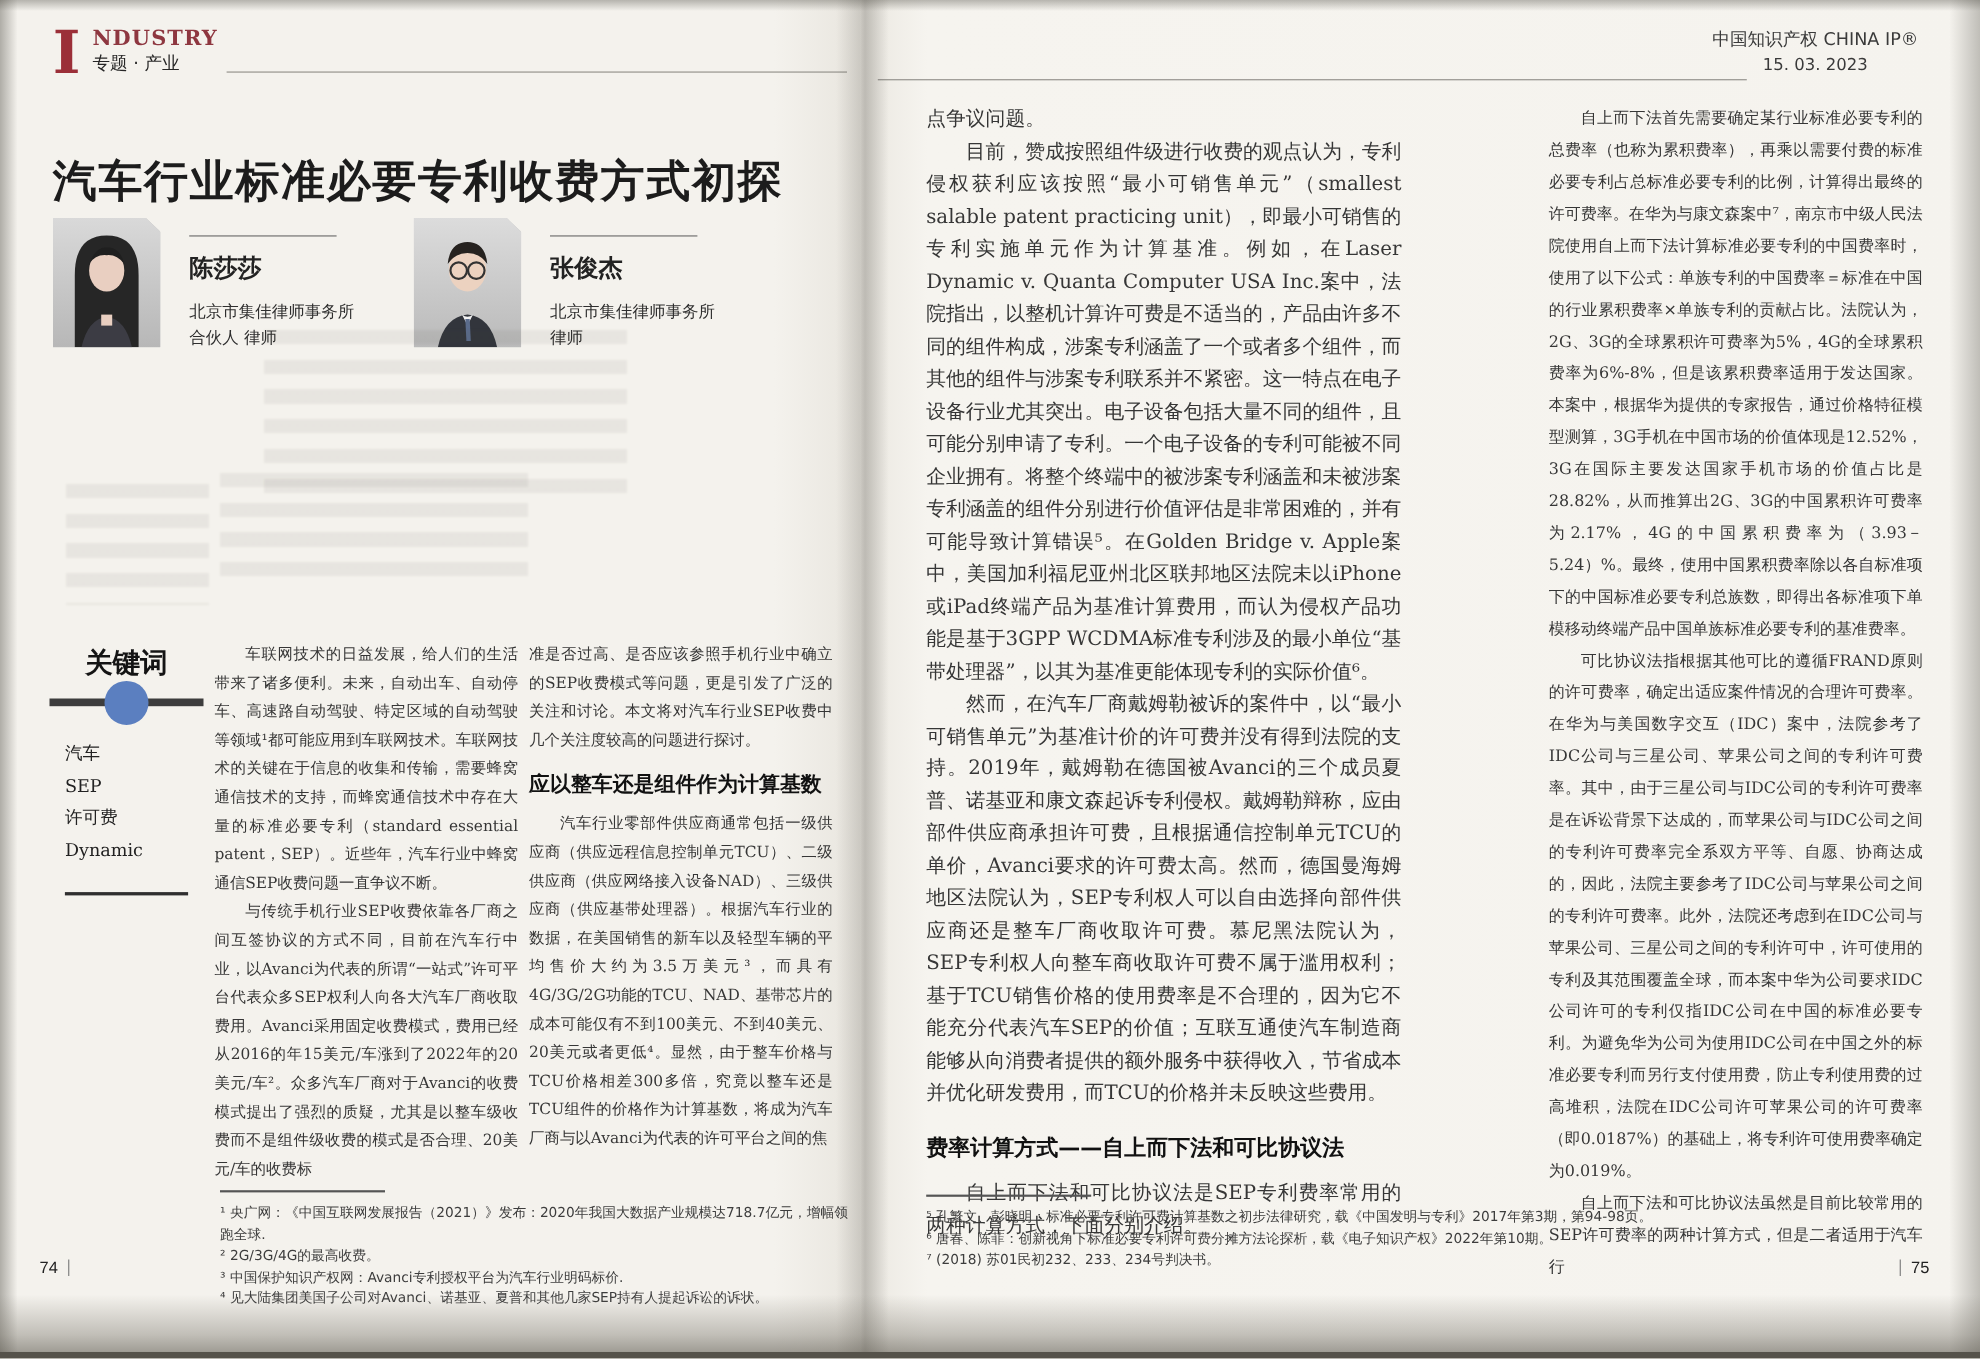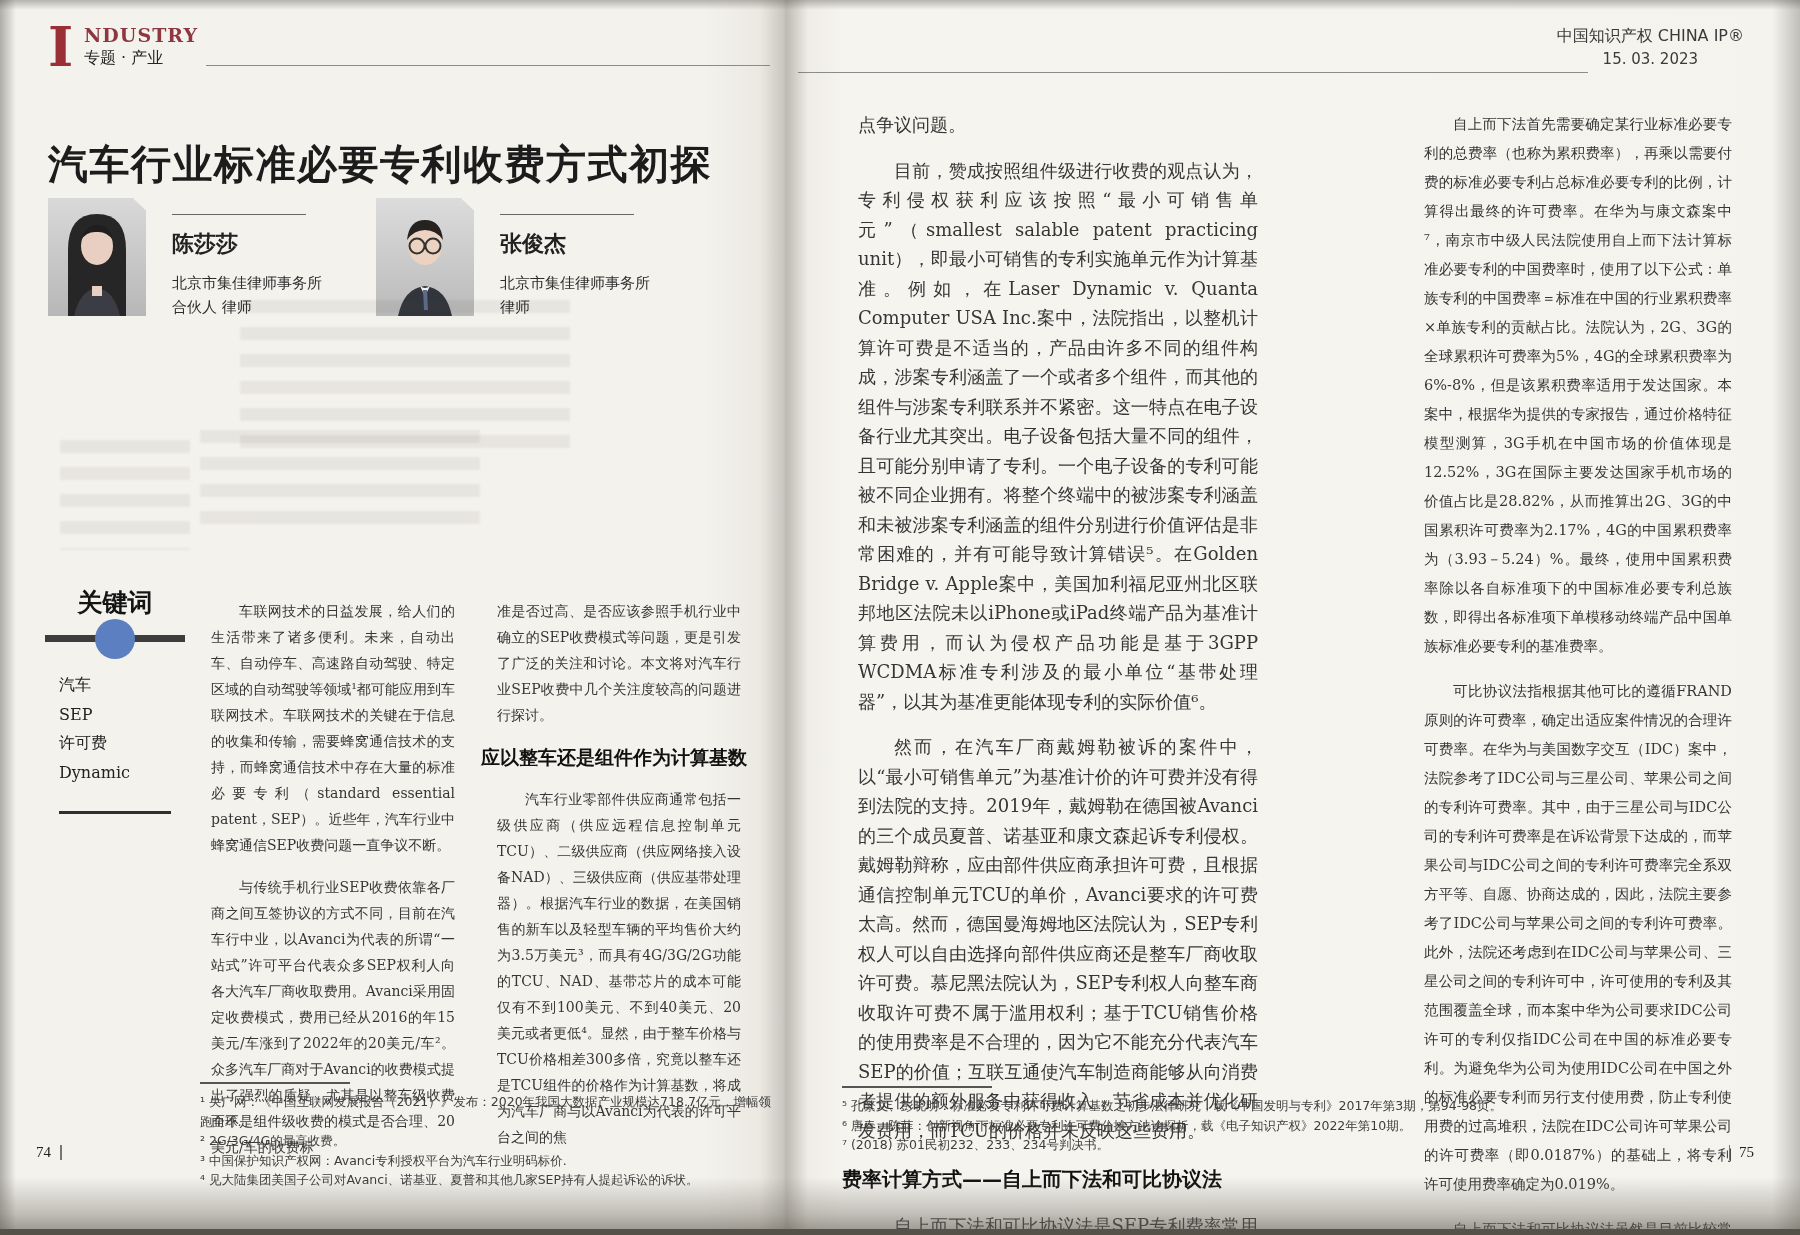--- a/index.html
+++ b/index.html
@@ -32,32 +32,32 @@
 
   
   .lp-main{position:absolute;left:45px;top:556px;width:712px;display:flex;}
   .kw{width:140px;padding-top:30px;}
   .kw-title{text-align:center;font-size:25px;font-weight:800;color:#141414;}
   .kw-divider{position:relative;height:7px;background:#3d3d3d;margin:16px 0 22px;}
   .kw-dot{position:absolute;left:50%;top:50%;transform:translate(-50%,-50%);width:40px;height:40px;border-radius:50%;background:#5b7fc0;}
   .kw-list{list-style:none;margin:14px;padding:2px 0 20px;font-size:16px;color:#222;border-bottom:3.5px solid #2f2f2f;}
   .kw-list li{margin:9px 0;}
   .lp-col{width:276px;margin-left:10px;padding-top:26px;font-size:14px;line-height:26px;text-align:justify;}
-  .lp-col p,.rp-col p{margin:16px;}
+  .lp-col p,.rp-col p{margin:0;}
   .ind{text-indent:2em;}
   .col-h{font-family:"DejaVu Sans","Liberation Sans",sans-serif;font-weight:800;font-size:19px;color:#111;
          margin:14px 0 10px;text-align:left;text-indent:0;}
 
   
   .fnblock{font-family:"DejaVu Sans","Liberation Sans",sans-serif;font-size:12.5px;line-height:19.5px;color:#3d3d3d;}
   .fn-rule{width:150px;border-top:2px solid #555;margin-bottom:8px;}
   .fnblock ul{list-style:none;margin:0;padding:0;}
   .lp-fn{position:absolute;left:200px;top:1082px;width:574px;}
   .rp-fn{position:absolute;left:60px;top:1086px;width:740px;}
-  .pageno{position:absolute;font-family:Liberation Serif, serif;font-size:15px;color:#222;
+  .pageno{position:absolute;font-family:Liberation Sans, sans-serif;font-size:15px;color:#222;
           display:flex;align-items:center;gap:9px;}
   .lp-pageno{left:36px;top:1144px;}
   .rp-pageno{right:46px;top:1144px;}
   .pageno .bar{display:inline-block;width:1.5px;height:15px;background:#777;}
 
   
   .rp-masthead{position:absolute;right:56px;top:26px;text-align:center;color:#3a3a3a;
                font-family:"DejaVu Sans","Liberation Sans",sans-serif;}
   .rp-mast-title{font-size:16px;}
   .rp-mast-date{font-size:15px;margin-top:3px;}

